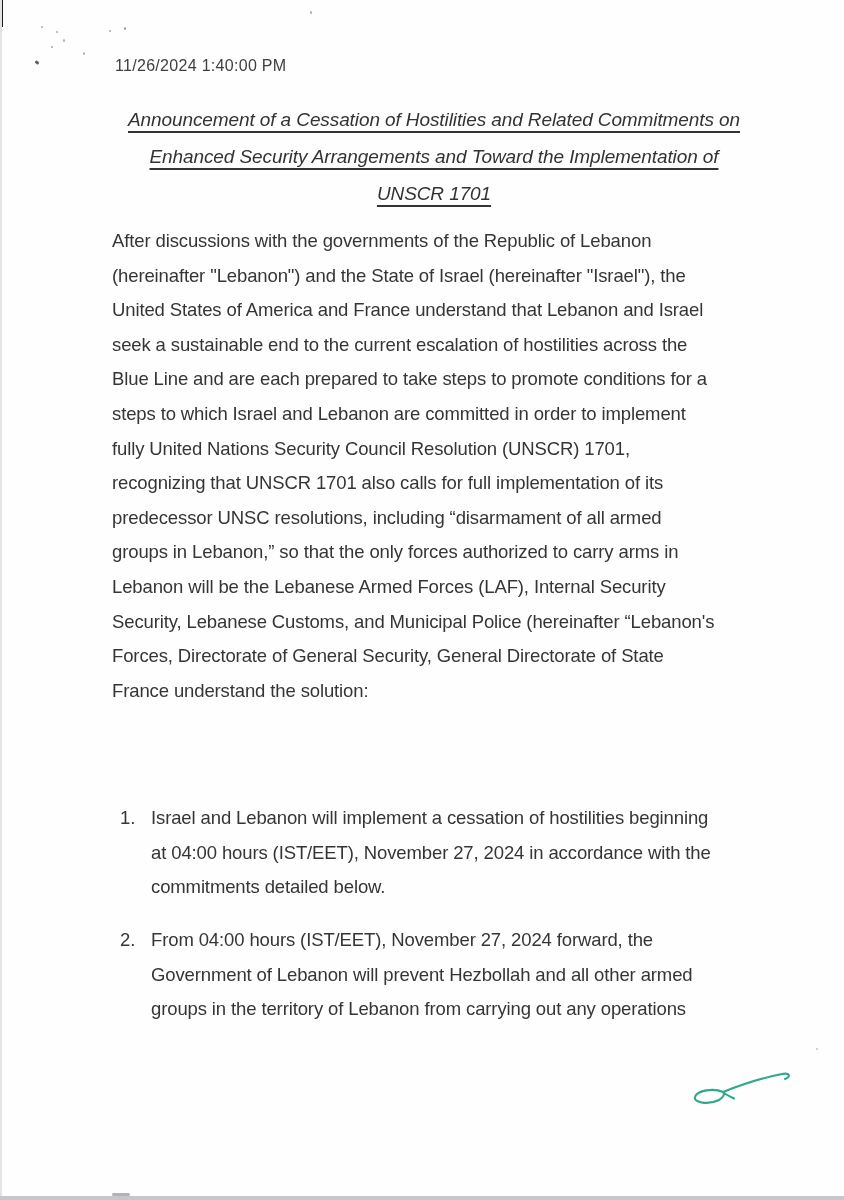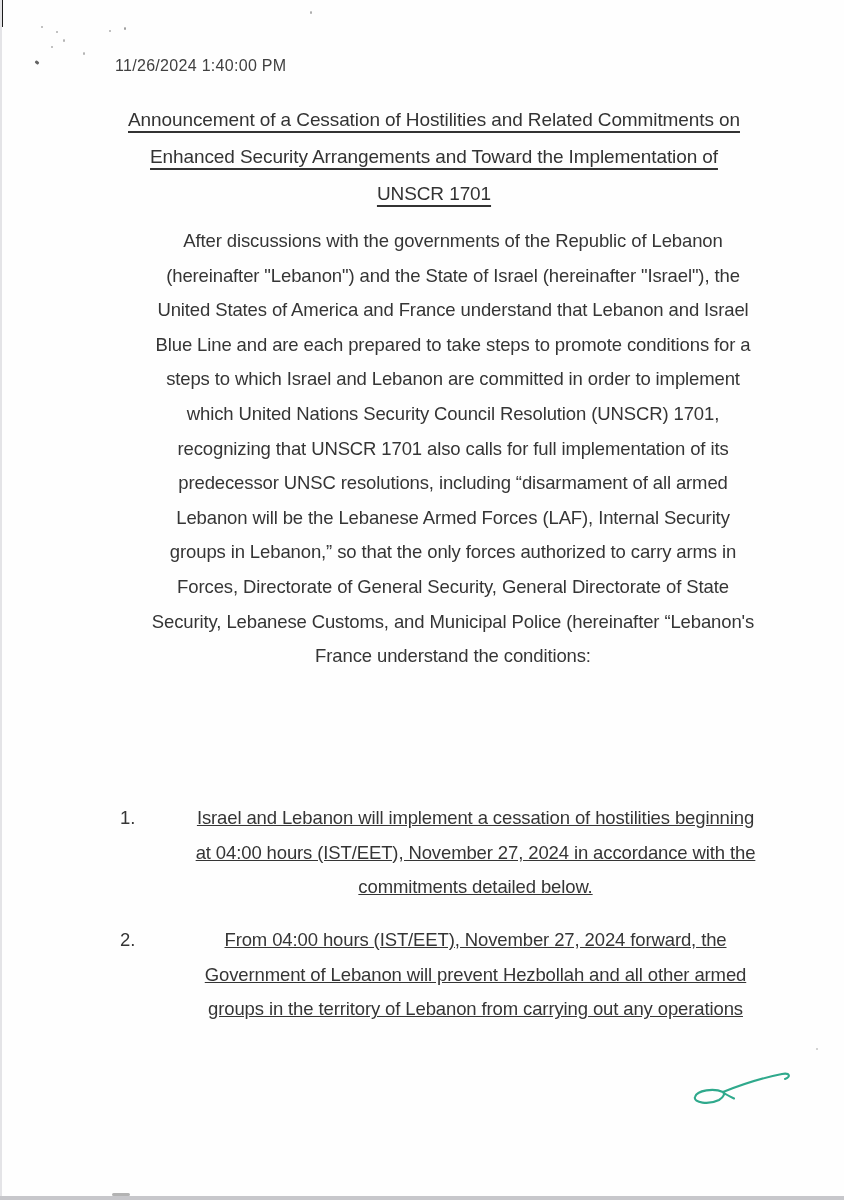--- a/index.html
+++ b/index.html
@@ -2,54 +2,55 @@
 <html><head>
 <meta charset="utf-8">
 <style>
   html, body { margin:0; padding:0; background:#ffffff; }
   .page {
     position:relative; width:844px; height:1200px;
     background:#fefefe; overflow:hidden;
     font-family:"Liberation Sans", sans-serif;
     color:#3a3a3a;
   }
-  .scantext { filter: blur(0.32px); text-align: center; }
+  .scantext { filter: blur(0.32px); }
 
   .timestamp {
     position:absolute; left:115px; top:57px;
     font-size:16px; letter-spacing:0.3px; color:#404040;
     white-space:nowrap;
   }
 
   .title {
     position:absolute; left:104px; top:101px; width:660px;
     text-align:center; font-size:19px; line-height:37px;
     letter-spacing:-0.1px; color:#333;
   }
   .title .bl {
     white-space:nowrap;
     text-decoration:underline;
     text-decoration-thickness:1.6px;
     text-underline-offset:5px;
+    font-style:italic;
   }
 
   .paragraph {
     position:absolute; left:104px; top:224px; width:690px;
     font-size:18.5px; line-height:34.6px; letter-spacing:-0.12px;
     color:#353535;
   }
   .paragraph .bl { white-space:nowrap;margin-left:8px; }
 
   .list-item {
     position:absolute; left:120px; width:680px;
     font-size:18.5px; line-height:34.6px; letter-spacing:-0.12px;
     color:#353535;
   }
   .list-item .num { position:absolute; left:0; top:0; }
-  .list-item .item-lines { margin-left:31px;text-decoration:underline; }
+  .list-item .item-lines { margin-left:31px; }
   .list-item .bl { white-space:nowrap; }
   #list-item-1 { top:801px; }
   #list-item-2 { top:923px; }
 
   
   .corner-sliver { position:absolute; left:0; top:0; width:3px; height:27px; background:#1c1c1c; }
   .left-edge { position:absolute; left:0; top:0; width:2px; height:1200px; background:#e4e4e7; }
   .bottom-edge { position:absolute; left:0; top:1196px; width:844px; height:4px; background:#c7c7cb; }
   .bottom-smudge { position:absolute; left:112px; top:1193px; width:18px; height:3px; background:#8a8a8a; border-radius:2px; opacity:0.65; }
   .speck { position:absolute; background:#6f6f6f; border-radius:50%; opacity:0.55; }
@@ -82,30 +83,31 @@
   <div class="title scantext">
       <div class="bl">Announcement of a Cessation of Hostilities and Related Commitments on</div>
       <div class="bl">Enhanced Security Arrangements and Toward the Implementation of</div>
       <div class="bl">UNSCR 1701</div>
     </div>
 
   <div class="paragraph scantext">
       <div class="bl">After discussions with the governments of the Republic of Lebanon</div>
       <div class="bl">(hereinafter "Lebanon") and the State of Israel (hereinafter "Israel"), the</div>
       <div class="bl">United States of America and France understand that Lebanon and Israel</div>
+      <div class="bl">seek a sustainable end to the current escalation of hostilities across the</div>
       <div class="bl">Blue Line and are each prepared to take steps to promote conditions for a</div>
       <div class="bl">steps to which Israel and Lebanon are committed in order to implement</div>
-      <div class="bl">which United Nations Security Council Resolution (UNSCR) 1701,</div>
+      <div class="bl">fully United Nations Security Council Resolution (UNSCR) 1701,</div>
       <div class="bl">recognizing that UNSCR 1701 also calls for full implementation of its</div>
       <div class="bl">predecessor UNSC resolutions, including “disarmament of all armed</div>
+      <div class="bl">groups in Lebanon,” so that the only forces authorized to carry arms in</div>
       <div class="bl">Lebanon will be the Lebanese Armed Forces (LAF), Internal Security</div>
-      <div class="bl">groups in Lebanon,” so that the only forces authorized to carry arms in</div>
+      <div class="bl">Security, Lebanese Customs, and Municipal Police (hereinafter “Lebanon's</div>
       <div class="bl">Forces, Directorate of General Security, General Directorate of State</div>
-      <div class="bl">Security, Lebanese Customs, and Municipal Police (hereinafter “Lebanon's</div>
-      <div class="bl">France understand the conditions:</div>
+      <div class="bl">France understand the solution:</div>
     </div>
 
   <div class="list-item scantext" id="list-item-1">
     <span class="num">1.</span>
     <div class="item-lines">
         <div class="bl">Israel and Lebanon will implement a cessation of hostilities beginning</div>
         <div class="bl">at 04:00 hours (IST/EET), November 27, 2024 in accordance with the</div>
         <div class="bl">commitments detailed below.</div>
       </div>
   </div>

